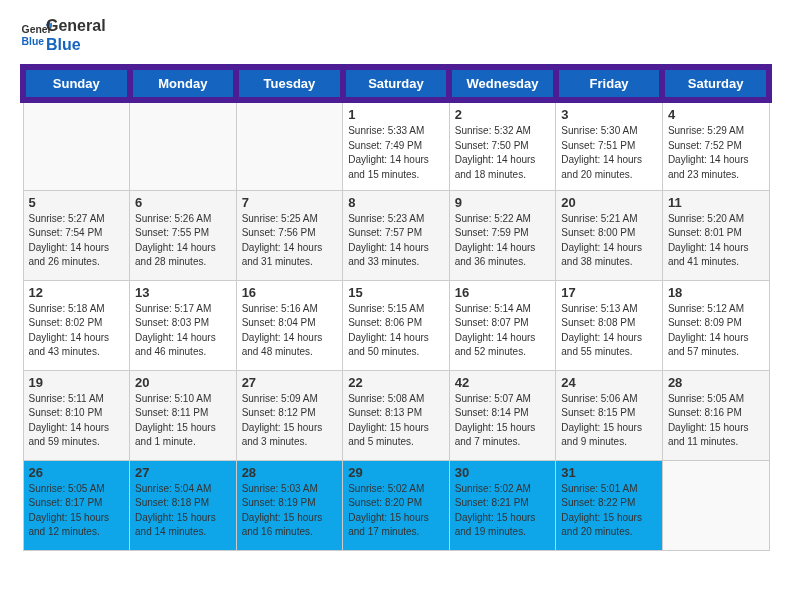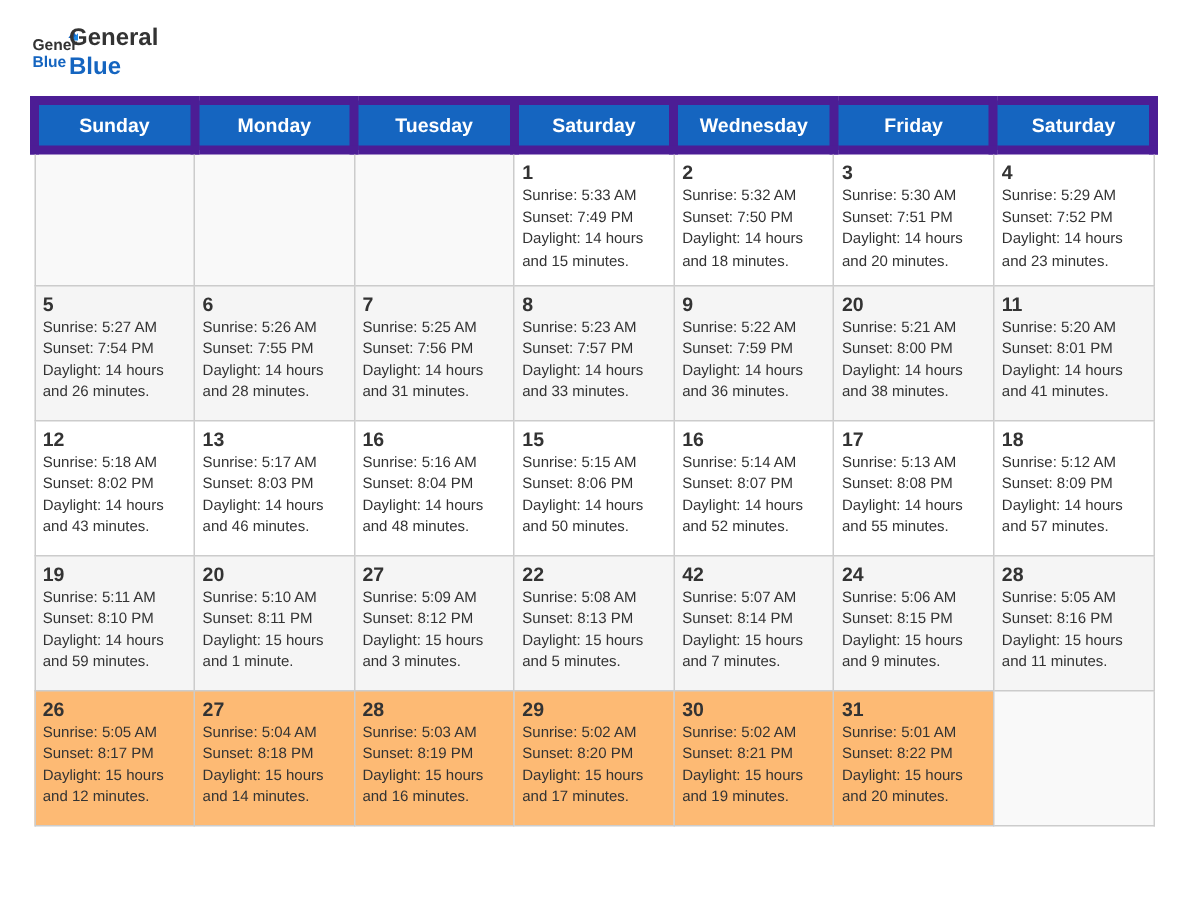--- a/index.html
+++ b/index.html
@@ -8,21 +8,21 @@
     .header { display: flex; align-items: flex-start; justify-content: space-between; margin-bottom: 10px; }
     .logo { display: flex; align-items: center; gap: 4px; }
     .logo-icon { width: 32px; height: 32px; }
     .title-block { text-align: right; }
     .month-title { font-size: 36px; font-weight: bold; color: #333; }
     .location { font-size: 16px; color: #333; }
     .calendar { width: 100%; border-collapse: collapse; table-layout: fixed; }
     .calendar th { background: #1565c0; color: #fff; text-align: center; padding: 6px 4px; font-size: 13px; font-weight: bold; border: 6px solid #4c1d95; }
     .calendar td { border: 1px solid #ccc; vertical-align: top; padding: 4px 5px; font-size: 10.5px; color: #333; height: 90px; background: #fff; }
     .calendar td.empty { background: #f9f9f9; }
-    .calendar td.last-row { background: #fdba74; }
+    .calendar td.last-row { background: #0ea5e9; }
     .day-number { font-size: 13px; font-weight: bold; margin-bottom: 2px; }
     .day-info { font-size: 10px; line-height: 1.45; color: #333; }
     tr:nth-child(even) td { background: #f5f5f5; }
     tr:nth-child(even) td.empty { background: #f0f0f0; }
     tr:nth-child(odd) td { background: #fff; }
     tr:nth-child(odd) td.empty { background: #f9f9f9; }
   </style>
 </head>
 <body>
 

